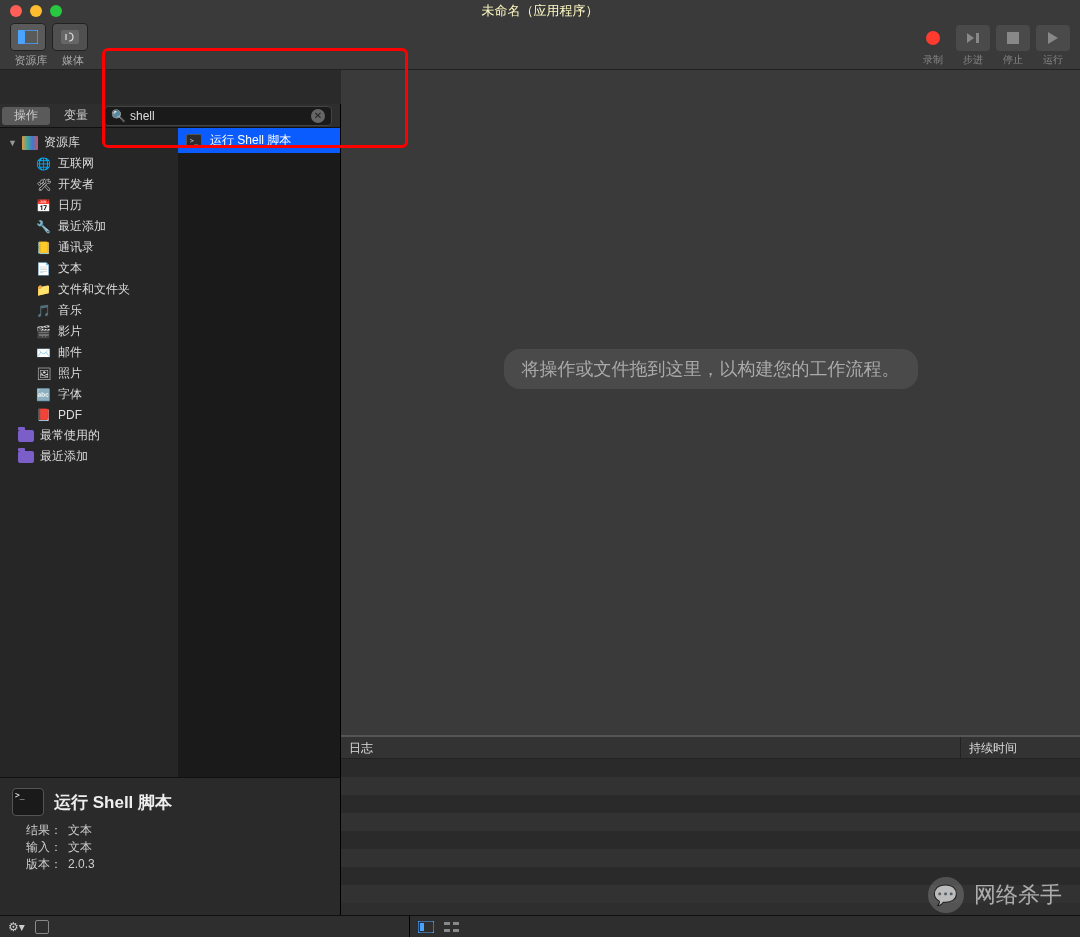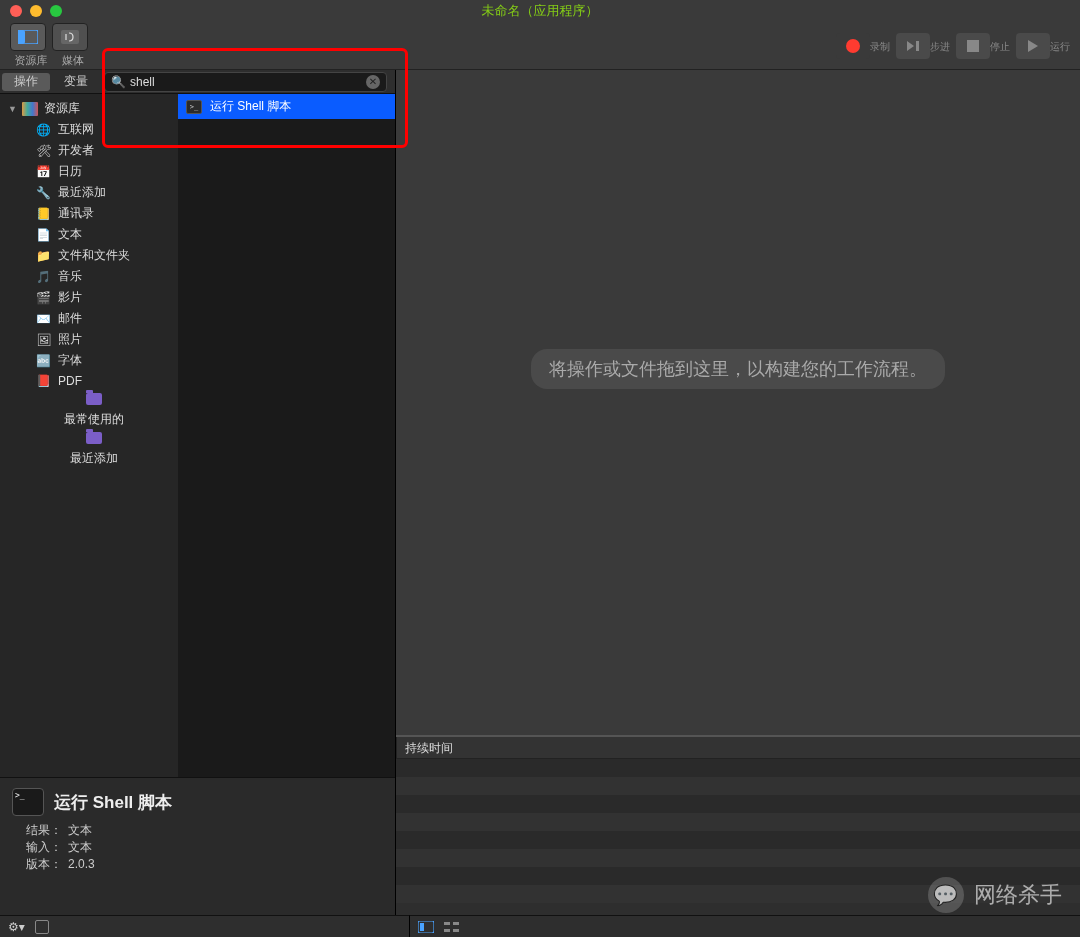--- a/index.html
+++ b/index.html
@@ -3,57 +3,57 @@
 <meta charset="utf-8">
 <style>
   * { box-sizing: border-box; margin: 0; padding: 0; font-family: -apple-system, "Helvetica Neue", Arial, sans-serif; }
   body { width: 1080px; height: 937px; background: #2a2a2a; color: #ccc; font-size: 13px; overflow: hidden; position: relative; }
 
   
   .titlebar { height: 22px; background: #3a3a3a; display: flex; align-items: center; position: relative; }
   .traffic { display: flex; gap: 8px; padding-left: 10px; }
   .tdot { width: 12px; height: 12px; border-radius: 50%; }
   .red { background: #ff5f57; } .yellow { background: #febc2e; } .green { background: #28c840; }
-  .title { position: absolute; left: 0; right: 0; text-align: center; color: #84cc16; font-size: 13px; }
+  .title { position: absolute; left: 0; right: 0; text-align: center; color: #fef9c3; font-size: 13px; }
 
   
   .toolbar { height: 48px; background: #3a3a3a; border-bottom: 1px solid #222; display: flex; align-items: center; padding: 0 10px; }
   .iconbtn { width: 36px; height: 28px; background: #505050; border: 1px solid #222; border-radius: 4px; display: flex; align-items: center; justify-content: center; margin-right: 6px; }
   .iconbtn.active { background: #5a5a5a; }
   .toolgroup-label { font-size: 11px; color: #aaa; text-align: center; }
   .toolcol { display: flex; flex-direction: column; align-items: center; gap: 2px; }
   .spacer { flex: 1; }
   .rightbtns { display: flex; gap: 6px; }
   .rbtn { width: 34px; height: 26px; background: #4a4a4a; border-radius: 4px; display: flex; align-items: center; justify-content: center; }
   .rbtn.record { background: #3a3a3a; }
   .rec-circle { width: 14px; height: 14px; border-radius: 50%; background: #ff3b30; }
   .rlabel { font-size: 10px; color: #888; text-align: center; margin-top: 2px; }
-  .rcol { display: flex; flex-direction: row; align-items: center; }
+  .rcol { display: flex; flex-direction: column; align-items: center; }
 
   
   .main { display: flex; height: calc(100% - 70px - 22px); }
-  .leftpane { width: 396px; background: #a3a3a3; display: flex; flex-direction: column; border-right: 1px solid #000; }
+  .leftpane { width: 341px; background: #a3a3a3; display: flex; flex-direction: column; border-right: 1px solid #000; margin-top: 34px; }
 
   
   .tabs { height: 24px; background: #2e2e2e; display: flex; align-items: center; border-bottom: 1px solid #111; }
   .tab { padding: 3px 12px; font-size: 12px; color: #ccc; height: 100%; display: flex; align-items: center; }
   .tab.active { background: #5a5a5a; border-radius: 3px; margin: 2px; height: 18px; }
   .searchbox { flex: 1; margin: 2px 8px 2px 4px; height: 20px; background: #1a1a1a; border-radius: 4px; display: flex; align-items: center; padding: 0 6px; border: 1px solid #444; }
   .searchbox input { flex: 1; background: transparent; border: none; color: #ddd; font-size: 12px; outline: none; }
   .searchbox .clr { color: #888; font-size: 12px; cursor: pointer; width:14px;height:14px;background:#666;border-radius:50%;display:flex;align-items:center;justify-content:center;color:#222;font-size:10px;}
   .mag { color: #888; margin-right: 4px; font-size: 12px; }
 
   
   .libsplit { flex: 1; display: flex; min-height: 0; }
   .libtree { width: 178px; background: #262626; overflow-y: auto; padding: 4px 0; }
   .libresults { flex: 1; background: #1a1a1a; overflow: hidden; }
   .tree-item { display: flex; align-items: center; padding: 2px 8px; font-size: 12px; color: #ddd; cursor: default; gap: 6px; }
   .tree-item.root { font-weight: 500; }
   .tree-item.child { padding-left: 36px; }
-  .tree-item.sec { padding-left: 18px; flex-direction: column; }
+  .tree-item.sec { padding-left: 18px; }
   .disclosure { color: #999; font-size: 9px; width: 8px; }
   .ticon { width: 16px; height: 16px; display: inline-flex; align-items: center; justify-content: center; font-size: 12px; }
   .folder-purple { width:16px;height:12px;background:#7b5ec7;border-radius:2px;position:relative; }
   .folder-purple::before{content:'';position:absolute;top:-3px;left:0;width:7px;height:3px;background:#7b5ec7;border-radius:1px 1px 0 0;}
   .books{width:16px;height:14px;background:linear-gradient(90deg,#d94,#4a9,#47c,#c55);border-radius:1px;}
 
   .result-item { display: flex; align-items: center; padding: 4px 8px; gap: 8px; font-size: 12px; }
   .result-item.selected { background: #0a5cff; color: #fff; }
   .result-icon { width: 16px; height: 14px; background: #2b2b2b; border: 1px solid #555; border-radius: 2px; display:flex;align-items:center;justify-content:center; }
 
@@ -276,20 +276,21 @@
       </div>
     </div>
   </div>
 
   <div class="rightpane">
     <div class="canvas">
       <div class="drophint">将操作或文件拖到这里，以构建您的工作流程。</div>
     </div>
     <div class="logpane">
       <div class="loghead">
+        <div class="col col1">日志</div>
         <div class="col col2">持续时间</div>
       </div>
       <div class="logrows">
         <div class="logrow"></div>
           <div class="logrow"></div>
           <div class="logrow"></div>
           <div class="logrow"></div>
         <div class="logrow"></div>
           <div class="logrow"></div>
           <div class="logrow"></div>

